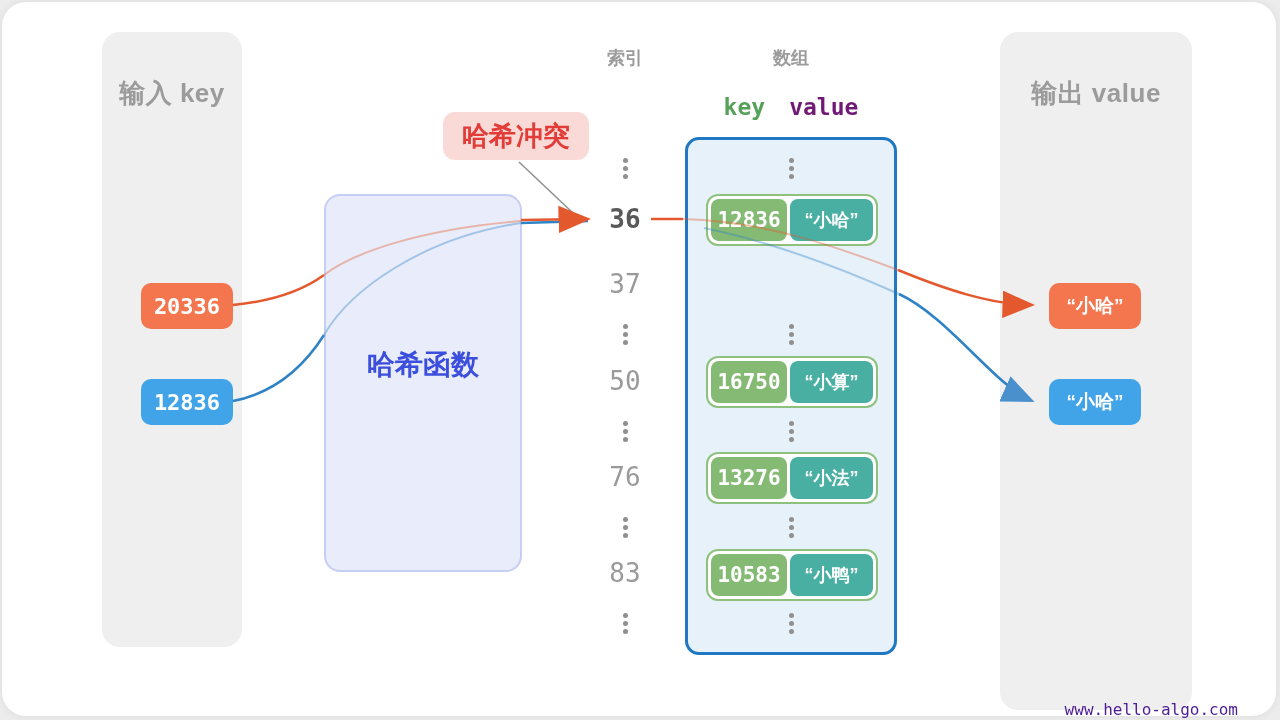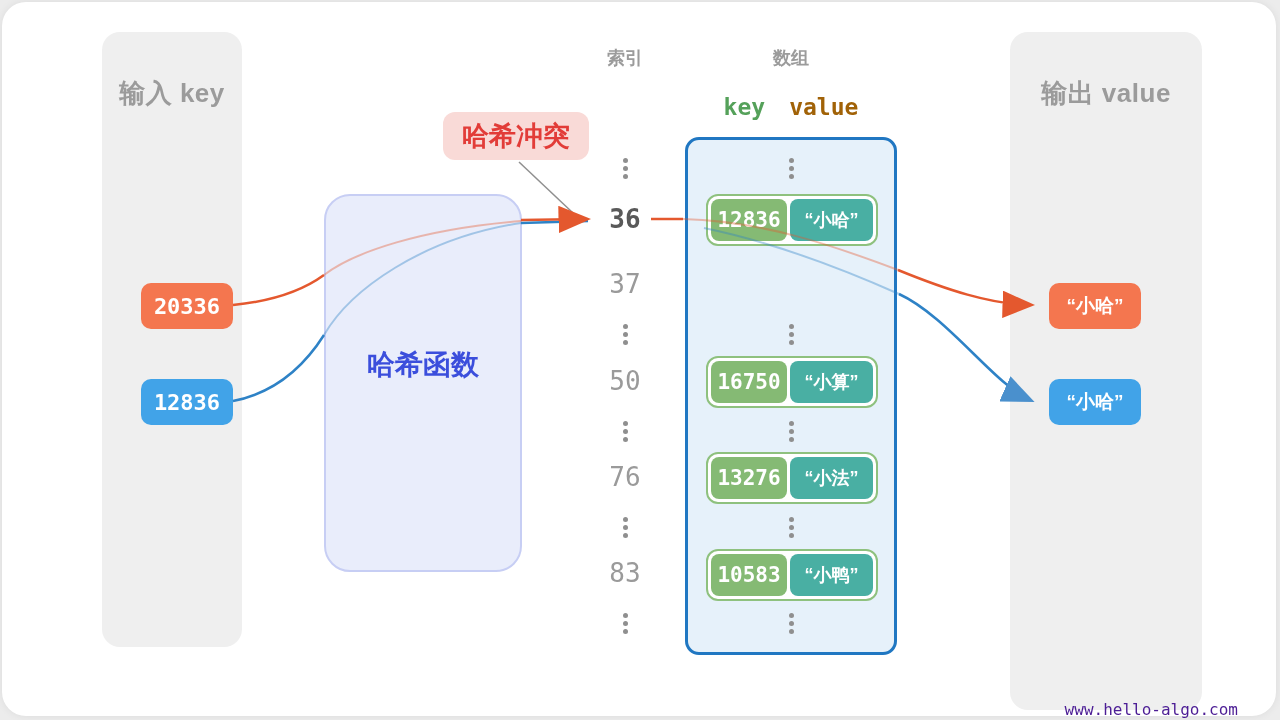--- a/index.html
+++ b/index.html
@@ -9,40 +9,40 @@
     font-family:"Liberation Sans", sans-serif;
   }
   .card{
     position:absolute;left:2px;top:2px;width:1274px;height:714px;
     background:#ffffff;border-radius:24px;
     box-shadow:0 0 8px rgba(0,0,0,.07);
   }
   
   .panel{position:absolute;background:#efefef;border-radius:18px;}
   .panel-left{left:100px;top:30px;width:140px;height:615px;}
-  .panel-right{left:998px;top:30px;width:192px;height:678px;margin-left:10px;}
+  .panel-right{left:998px;top:30px;width:192px;height:678px;}
   .panel-title{
     position:absolute;top:44px;left:0;width:100%;text-align:center;
     font-weight:bold;font-size:26px;color:#9b9b9b;letter-spacing:.5px;
     white-space:nowrap;
   }
   
   .chip{
     position:absolute;width:92px;height:46px;border-radius:10px;
     display:flex;align-items:center;justify-content:center;
     color:#fff;font-family:"DejaVu Sans Mono", monospace;
     font-size:22px;font-weight:bold;
   }
   .chip.orange{background:#f4764f;}
   .chip.blue{background:#41a3e8;}
   .chip.cjk{font-size:19px;font-family:"Liberation Sans", sans-serif;}
   
   .hash-box{
     position:absolute;left:322px;top:192px;width:198px;height:378px;
-    background:#e9edfb;border:2px solid #c7cef4;border-radius:26px;
+    background:#e9edfb;border:2px solid #c7cef4;border-radius:16px;
     box-sizing:border-box;
   }
   .hash-title{
     position:absolute;top:150px;width:100%;text-align:center;
     font-size:28px;font-weight:bold;color:#3b4edc;
   }
   .hash-formula{
     position:absolute;top:198px;width:100%;text-align:center;
     font-family:"DejaVu Sans Mono", monospace;font-size:23px;color:#3b55e5;
   }
@@ -57,21 +57,21 @@
   .col-header{
     position:absolute;top:44px;width:120px;text-align:center;
     font-size:18px;font-weight:bold;color:#9b9b9b;
   }
   .kv-header{
     position:absolute;left:683px;top:92px;width:212px;
     display:flex;justify-content:center;gap:24px;
     font-family:"DejaVu Sans Mono", monospace;font-size:23px;font-weight:bold;
   }
   .kv-header .k{color:#55a15a;}
-  .kv-header .v{color:#a16207;}
+  .kv-header .v{color:#701a75;}
   
   .idx{
     position:absolute;left:578px;width:90px;text-align:center;
     font-family:"DejaVu Sans Mono", monospace;font-size:26px;color:#9a9a9a;
   }
   .idx.hl{color:#595959;font-weight:bold;}
   
   .dots{position:absolute;width:10px;display:flex;flex-direction:column;gap:3px;align-items:center;}
   .dots i{width:5px;height:5px;border-radius:50%;background:#8f8f8f;}
   

